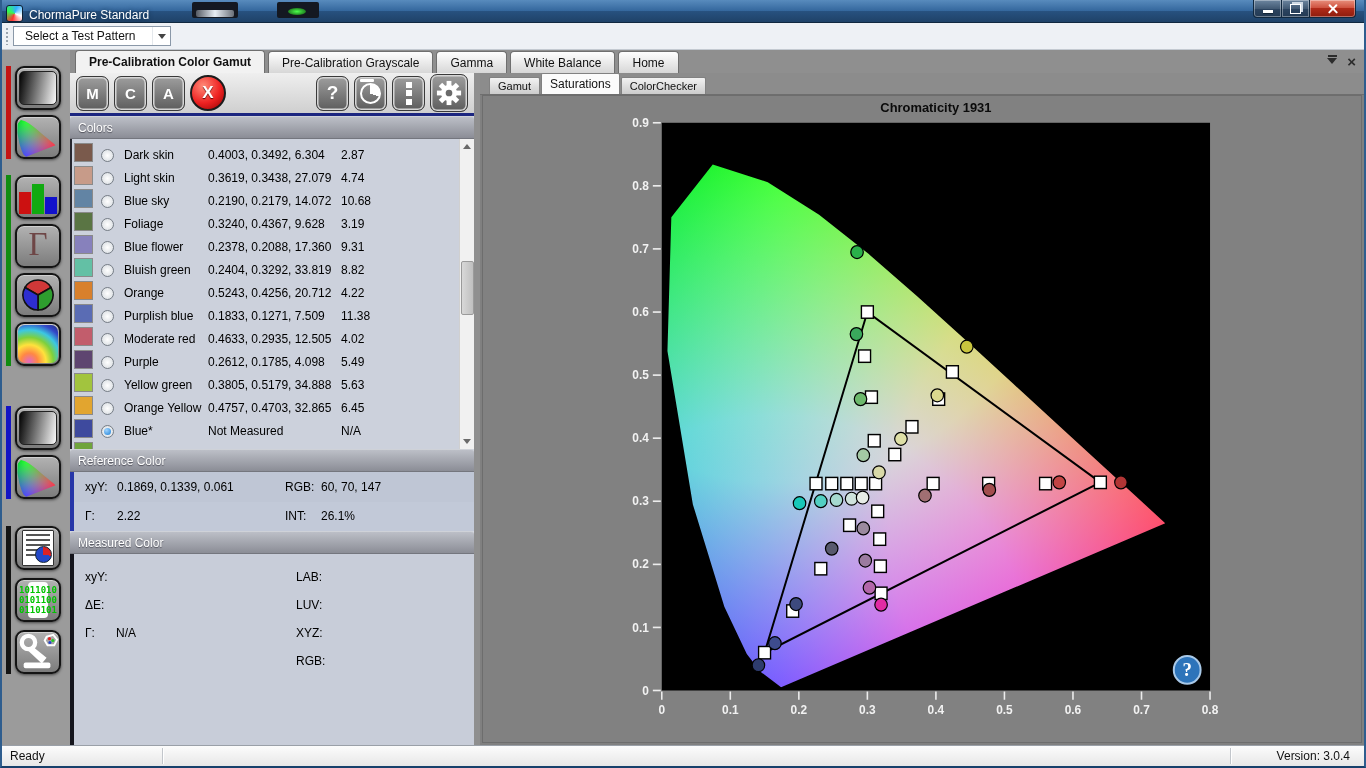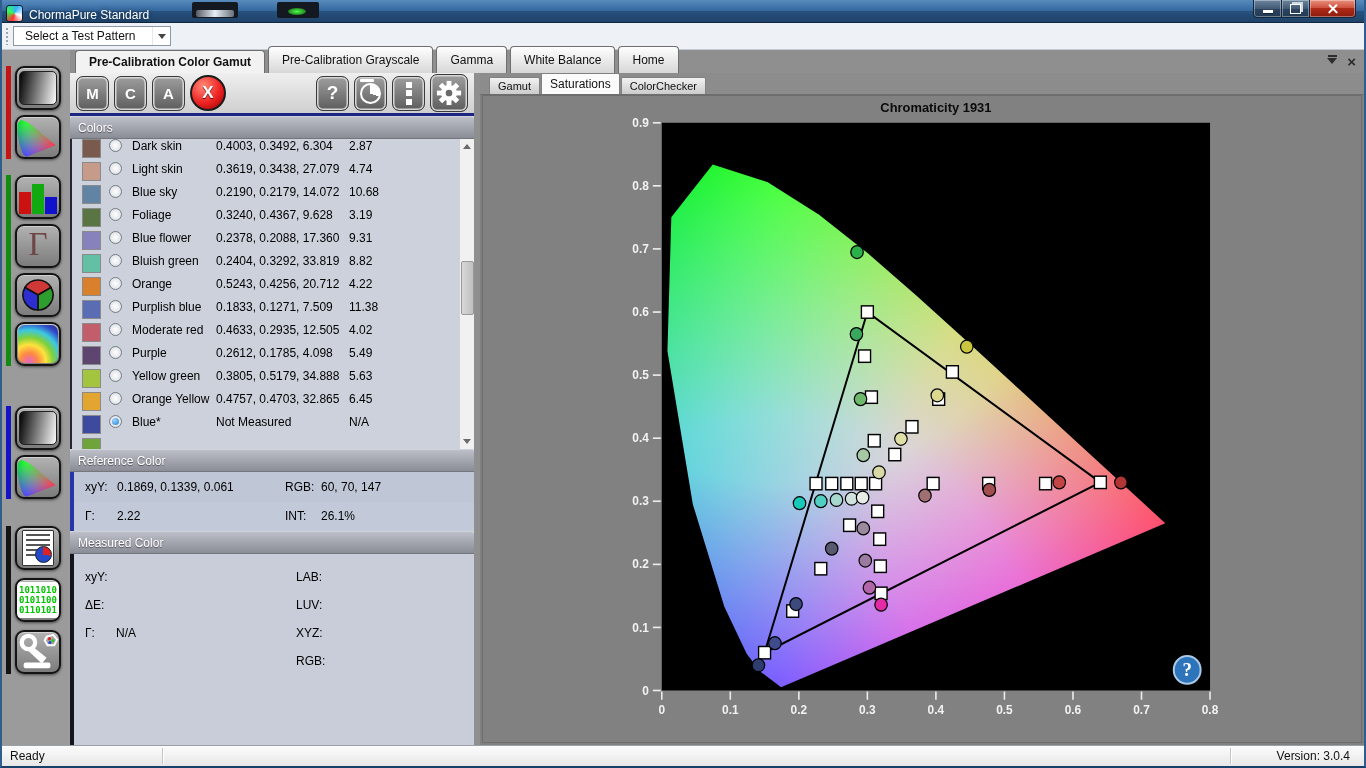--- a/index.html
+++ b/index.html
@@ -60,27 +60,27 @@
   .icon-rgbbars{width:38px;height:34px;display:flex;align-items:flex-end;justify-content:center;gap:1px;}
   .icon-rgbbars span{width:12px;display:block;}
   .icon-gamma{font-family:"Liberation Serif",serif;font-size:33px;color:#6e4646;line-height:1;margin-top:-3px;}
   .icon-rainbow{width:40px;height:38px;border-radius:7px;
       background:radial-gradient(circle at 28% 96%,#e26ac2 0%,#ff8844 18%,#ffe23c 36%,#7ed03c 52%,#3cc8e2 68%,#3448c8 84%,#202a80 100%);}
   .icon-report{width:30px;height:34px;background:#fff;border:1px solid #333;position:relative;border-radius:1px;}
   .icon-report .lines{position:absolute;left:3px;right:3px;top:3px;height:22px;
       background:repeating-linear-gradient(#555 0 2px,transparent 2px 5px);}
   .icon-report .pie{position:absolute;right:1px;bottom:2px;width:15px;height:15px;border-radius:50%;
       background:conic-gradient(#d22 0 100deg,#2348c8 100deg 360deg);border:1px solid #123;}
-  .icon-binary{width:42px;height:36px;background:#fdfdfd;border-radius:4px;display:flex;flex-direction:column;
+  .icon-binary{width:20px;height:36px;background:#fdfdfd;border-radius:4px;display:flex;flex-direction:column;
       align-items:center;justify-content:center;font-family:"DejaVu Sans Mono",monospace;
       font-size:9px;font-weight:bold;color:#00c400;line-height:10px;letter-spacing:0;}
   .content{flex:1;display:flex;flex-direction:column;min-width:0;}
   
   .tabstrip{height:23px;flex:none;background:#8f8f8f;display:flex;align-items:flex-end;padding-left:5px;position:relative;}
-  .tab{height:27px;padding:0 13px;margin-right:3px;display:flex;align-items:center;font-size:12px;color:#111;
+  .tab{height:22px;padding:0 13px;margin-right:3px;display:flex;align-items:center;font-size:12px;color:#111;
        background:linear-gradient(#fefefe,#d7d7d7);border:1px solid #6f6f6f;border-bottom:none;
        border-radius:4px 4px 0 0;box-sizing:border-box;white-space:nowrap;}
   .tab.active{height:23px;background:#f2f2f2;font-weight:bold;z-index:2;}
   .tab-right{position:absolute;right:8px;top:5px;display:flex;align-items:center;gap:10px;}
   .tab-menu-icon{display:flex;flex-direction:column;align-items:center;gap:1px;}
   .tab-menu-icon .bar{width:9px;height:2px;background:#2c2c2c;}
   .tab-menu-icon .tri{border:5px solid transparent;border-top:6px solid #2c2c2c;margin-top:0;}
   .tab-close-icon{font-size:15px;font-weight:bold;color:#2c2c2c;line-height:12px;}
   .panels{flex:1;display:flex;min-height:0;}
   
@@ -102,21 +102,21 @@
   .icon-clock{width:17px;height:17px;border:2.5px solid #fff;border-radius:50%;position:relative;background:conic-gradient(#fff 0 110deg,transparent 110deg 360deg);}
   .icon-clock::before{content:"";position:absolute;left:-2px;top:-6px;width:14px;height:3px;background:#fff;border-radius:1px;}
   .icon-dots{display:flex;flex-direction:column;gap:2.5px;}
   .icon-dots span{width:6px;height:6px;background:#fff;display:block;}
   .section-header{height:23px;flex:none;display:flex;align-items:center;padding-left:8px;
       background:linear-gradient(#bcbfc7,#8b8d96);border-top:1px solid #cfd2d8;border-bottom:1px solid #74767e;
       color:#fff;font-size:12px;text-shadow:0 1px 1px rgba(60,60,70,.8);border-radius:3px 3px 0 0;box-sizing:border-box;}
   
   .colors-list{height:310px;flex:none;position:relative;background:#ccd1dc;border-left:2px solid #26262e;
                box-sizing:border-box;overflow:hidden;}
-  .crow{height:23px;display:flex;align-items:flex-start;padding-left:10px;font-size:12px;color:#000;}
+  .crow{height:23px;display:flex;align-items:flex-end;padding-left:2px;font-size:12px;color:#000;}
   .swatch{width:19px;height:19px;flex:none;border:1px solid #8a8a8a;box-sizing:border-box;}
   .radio{width:13px;height:13px;flex:none;margin-left:8px;border-radius:50%;border:1px solid #767d86;
          background:radial-gradient(#ffffff,#d4d9de);display:flex;align-items:center;justify-content:center;box-sizing:border-box;}
   .radio .dot{width:7px;height:7px;border-radius:50%;background:radial-gradient(circle at 35% 30%,#9fd4ff,#1d7fd6);}
   .cname{width:84px;margin-left:10px;flex:none;}
   .cvals{width:133px;flex:none;}
   .cde{flex:none;}
   .vscroll{position:absolute;right:0;top:0;bottom:0;width:14px;background:#f1f1f1;border-left:1px solid #d0d0d0;}
   .varrow{position:absolute;left:0;width:14px;height:15px;display:flex;align-items:center;justify-content:center;}
   .varrow.up{top:0;} .varrow.down{bottom:0;}

